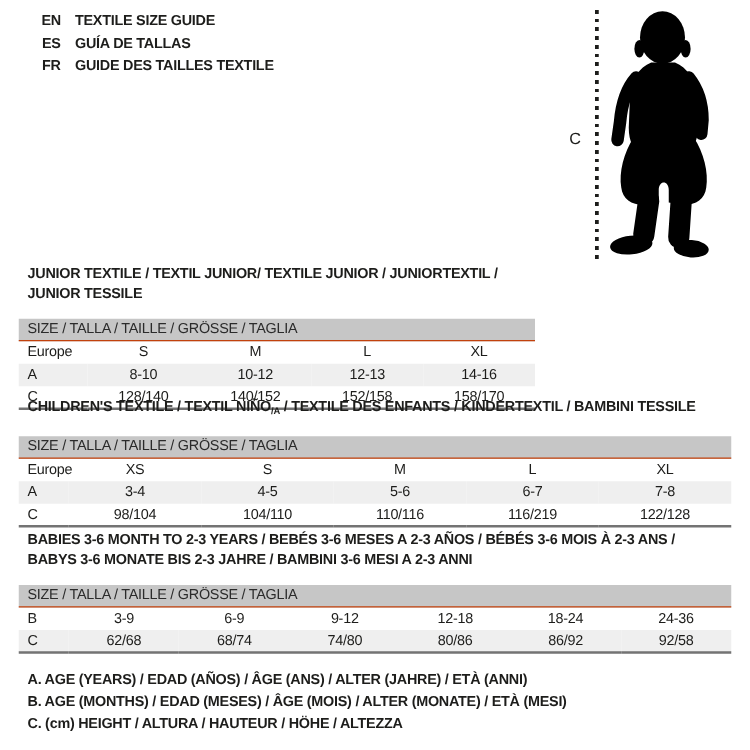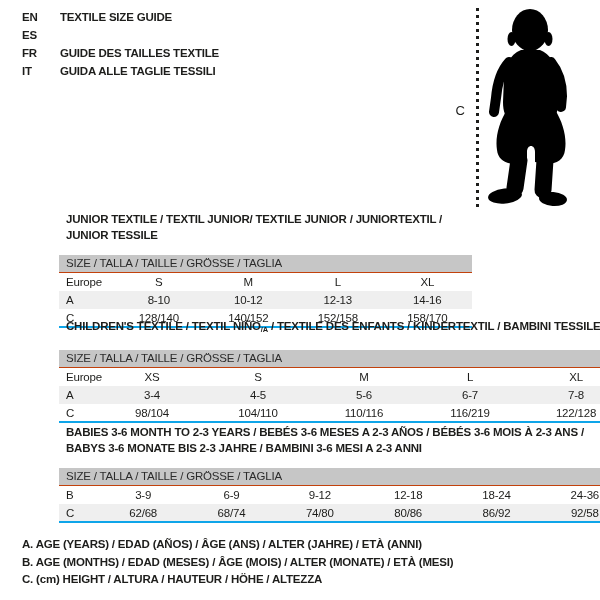--- a/index.html
+++ b/index.html
@@ -9,73 +9,70 @@
     color:var(--text,#1d1d1b);
     letter-spacing:-0.2px;
   }
   .canvas {
     position:relative; width:600px; height:600px;
     background:var(--page-bg,#fff); overflow:hidden;
   }
 
   
   .lang-list { position:absolute; top:8px; left:22px; list-style:none; }
-  .lang-list li { display:flex; line-height:18px; font-size:11.5px; font-weight:bold; }
+  .lang-list li { display:flex; line-height:18px; font-size:11.5px; font-weight:bold;text-align:center; }
   .lang-list .code { width:38px; flex:0 0 38px; }
 
   
   .figure { position:absolute; top:0; left:440px; width:160px; height:215px; }
   .c-label { position:absolute; top:103px; left:12px; width:16px; text-align:center; font-size:13px; }
   .dotted-line {
     position:absolute; top:8px; left:36px; width:3px; height:200px;
     background-image:repeating-linear-gradient(to bottom, var(--text,#1d1d1b) 0px, var(--text,#1d1d1b) 3px, transparent 3px, transparent 7px);
   }
   .baby-svg { position:absolute; top:2px; left:42px; width:112px; height:210px; color:var(--silhouette,#000); }
 
   
-  .tbl { position:absolute; left:15px;margin-left:44px; }
+  .tbl { position:absolute; left:15px; }
   .tbl .ttl { font-size:11.5px; font-weight:bold; line-height:16px; margin:0 0 12px 7px; }
   .tbl .ttl .sub { font-size:7.5px; vertical-align:-2px; }
   .t1 { top:211px; width:413px; }
   .t2 { top:318px; width:570px; }
   .t3 { top:424px; width:570px; }
   .bar {
     height:18px; line-height:17px; background:var(--header-bar,#c6c6c6);
     font-size:11.5px; padding-left:7px; color:#2b2b2b;
     border-bottom:1px solid #c2410c;
   }
-  table { width:100%; border-collapse:collapse; table-layout:fixed; border-bottom:2px solid #0ea5e9; }
+  table { width:100%; border-collapse:collapse; table-layout:fixed; border-bottom:2px solid #737373; }
   td { height:18px; font-size:11.5px; text-align:center; vertical-align:middle; padding:0; }
   td.lbl { text-align:left; padding-left:7px; }
   tbody tr:nth-child(even) { background:var(--row-stripe,#efefef); }
 
   
   .footnotes { position:absolute; top:536px; left:22px; }
   .footnotes div { font-size:11.5px; font-weight:bold; line-height:17.5px; }
 </style>
 </head>
 <body>
 
 <div class="canvas">
 
   <ul class="lang-list">
     <li>
       <span class="code">EN</span>
       <span>TEXTILE SIZE GUIDE</span>
     </li>
     <li>
       <span class="code">ES</span>
+      <span>GUÍA DE TALLAS</span>
     </li>
     <li>
       <span class="code">FR</span>
       <span>GUIDE DES TAILLES TEXTILE</span>
-    </li>
-    <li>
-      <span class="code">IT</span>
-      <span>GUIDA ALLE TAGLIE TESSILI</span>
     </li>
   </ul>
 
   <div class="figure">
     <span class="c-label">C</span>
     <div class="dotted-line"></div>
     <svg class="baby-svg" viewBox="0 0 110 210" aria-hidden="true">
       <g fill="currentColor">
         <ellipse cx="47" cy="28" rx="18" ry="21"></ellipse>
         <ellipse cx="28.5" cy="37" rx="4" ry="7"></ellipse>

